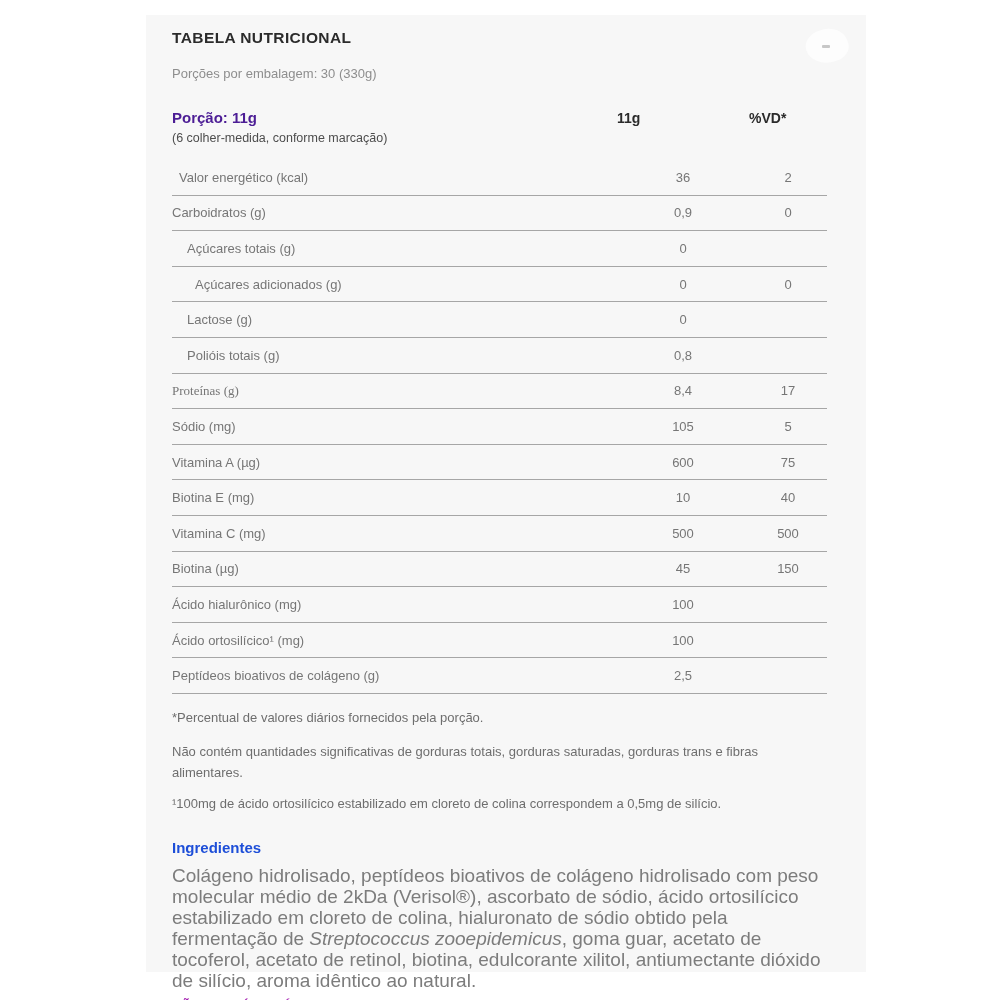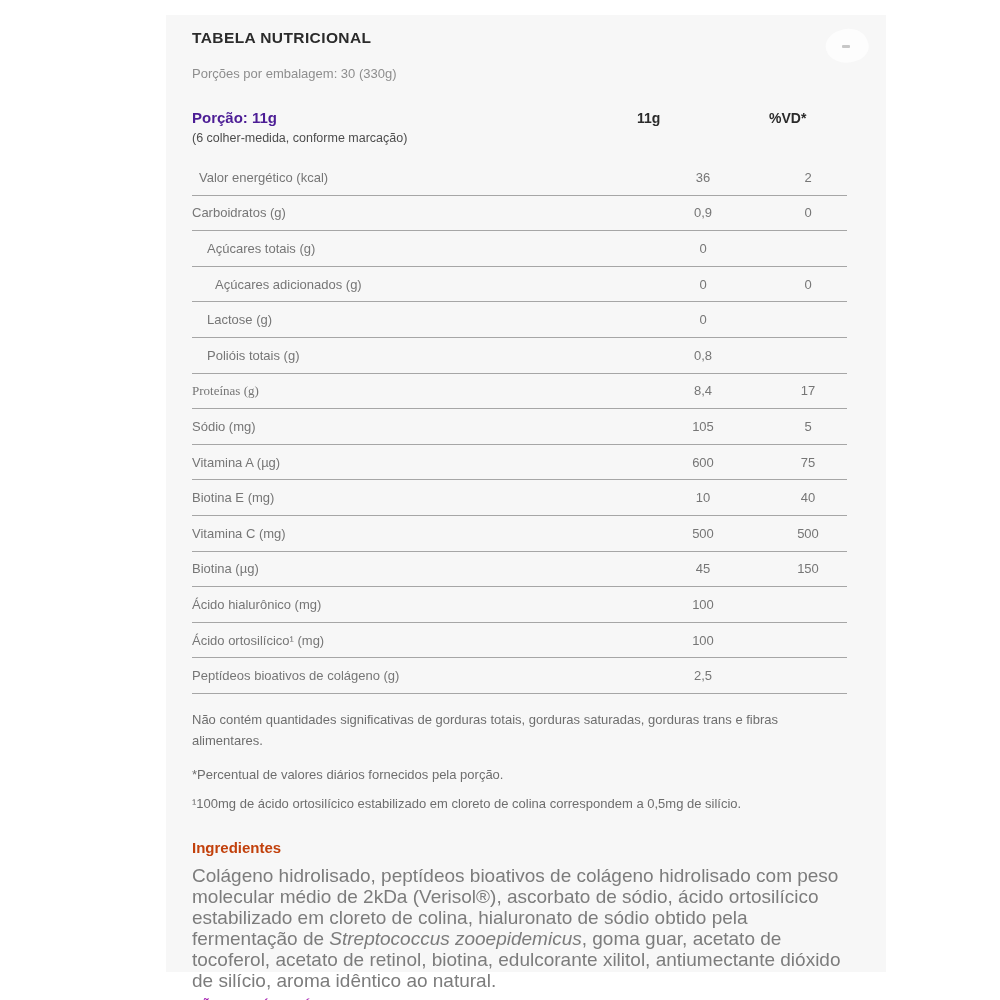--- a/index.html
+++ b/index.html
@@ -1,19 +1,19 @@
 <!DOCTYPE html>
 <html><head>
 <meta charset="utf-8">
 <style>
   * { margin:0; padding:0; box-sizing:border-box; }
   html,body { width:1000px; height:1000px; background:#ffffff;
     font-family:"Liberation Sans", sans-serif; }
   .card {
-    position:absolute; left:166px; top:15px; width:720px; height:957px;
+    position:absolute; left:146px; top:15px; width:720px; height:957px;
     background:#f7f7f7;
     padding:13px 39px 0 26px;
   }
   .smudge {
     position:absolute; top:14px; right:18px; width:42px; height:34px;
     pointer-events:none;
   }
   .smudge .blob {
     position:absolute; inset:0; background:#fdfdfd; border-radius:45% 55% 40% 60%;
     transform:rotate(-18deg);
@@ -39,21 +39,21 @@
     display:grid; grid-template-columns:1fr 132px 78px; align-items:center;
     height:35.6px; border-bottom:1px solid #a6a6a6;
   }
   .t-row .label { font-size:13px; color:#767676; }
   .t-row .num  { font-size:13px; color:#767676; text-align:center; }
   .note { font-size:13px; color:#6e6e6e; line-height:21px; }
   .note.n1 { margin-top:15px; }
   .note.n2 { margin-top:16px; line-height:16px; }
   .note.n3 { margin-top:13px; line-height:16px; }
   h2.ing-heading {
-    margin-top:26px; font-size:15px; font-weight:bold; color:#c2410c; line-height:19px;
+    margin-top:26px; font-size:15px; font-weight:bold; color:#1d4ed8; line-height:19px;
   }
   .ing-body { margin-top:8px; font-size:19px; color:#7c7c7c; line-height:21px; }
   .gluten { margin-top:7px; font-size:13px; font-weight:bold; color:#a21caf; line-height:16px; }
 </style>
 </head>
 <body>
 
 <div class="card">
 
   <div class="smudge">
@@ -143,22 +143,22 @@
         <span class="num">100</span>
         <span class="num"></span>
       </div>
       <div class="t-row">
         <span class="label" style="padding-left: 0px;">Peptídeos bioativos de colágeno (g)</span>
         <span class="num">2,5</span>
         <span class="num"></span>
       </div>
     </div>
 
+  <p class="note n2">*Percentual de valores diários fornecidos pela porção.</p>
   <p class="note n1">Não contém quantidades significativas de gorduras totais, gorduras saturadas, gorduras trans e fibras alimentares.</p>
-  <p class="note n2">*Percentual de valores diários fornecidos pela porção.</p>
   <p class="note n3">¹100mg de ácido ortosilícico estabilizado em cloreto de colina correspondem a 0,5mg de silício.</p>
 
   <h2 class="ing-heading">Ingredientes</h2>
   <p class="ing-body"><span>Colágeno hidrolisado, peptídeos bioativos de colágeno hidrolisado com peso molecular médio de 2kDa (Verisol®), ascorbato de sódio, ácido ortosilícico estabilizado em cloreto de colina, hialuronato de sódio obtido pela fermentação de </span><i>Streptococcus zooepidemicus</i><span>, goma guar, acetato de tocoferol, acetato de retinol, biotina, edulcorante xilitol, antiumectante dióxido de silício, aroma idêntico ao natural.</span></p>
 
   <p class="gluten">NÃO CONTÉM GLÚTEN.</p>
 
 </div>
 
 </body></html>

